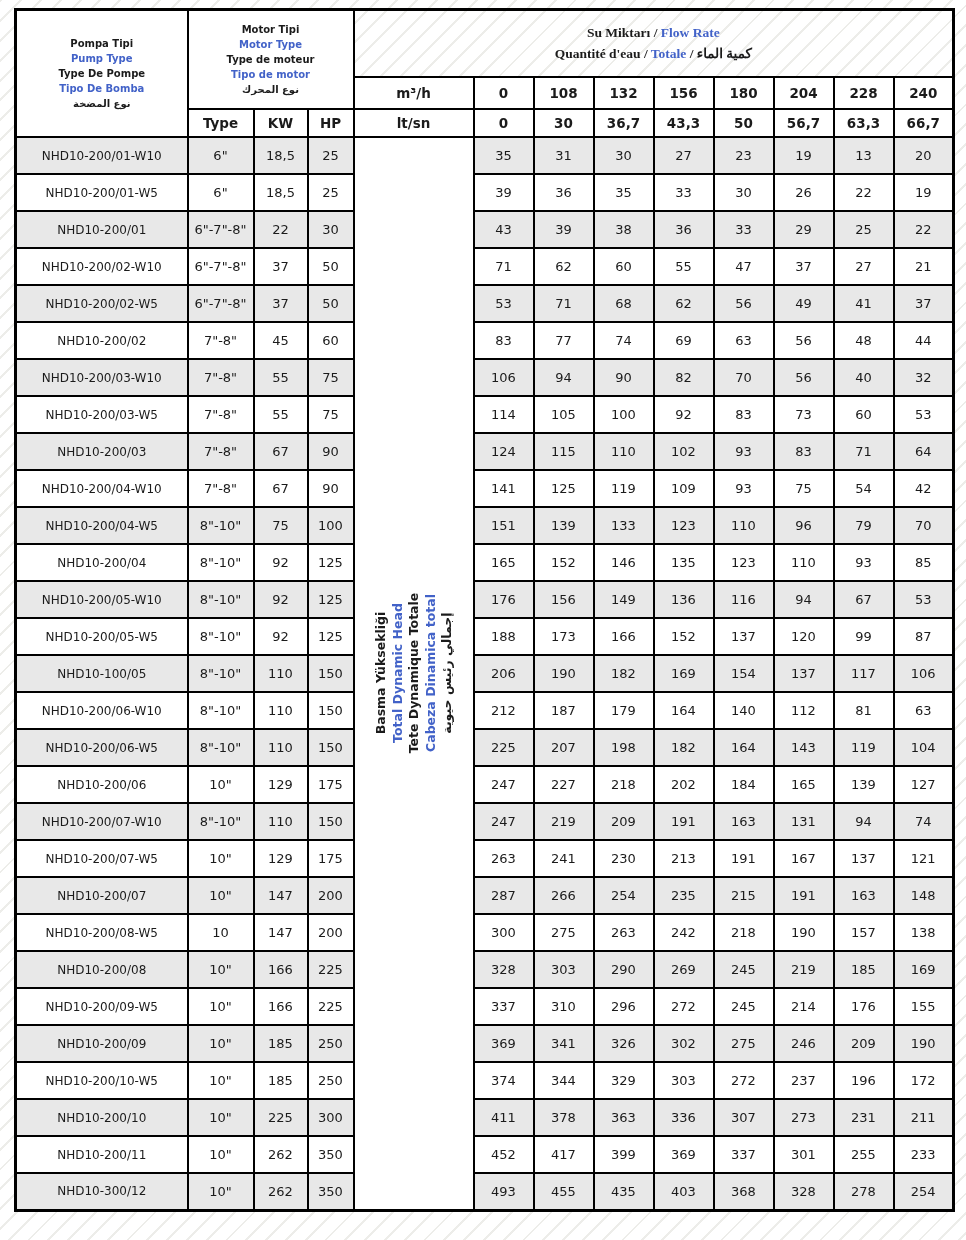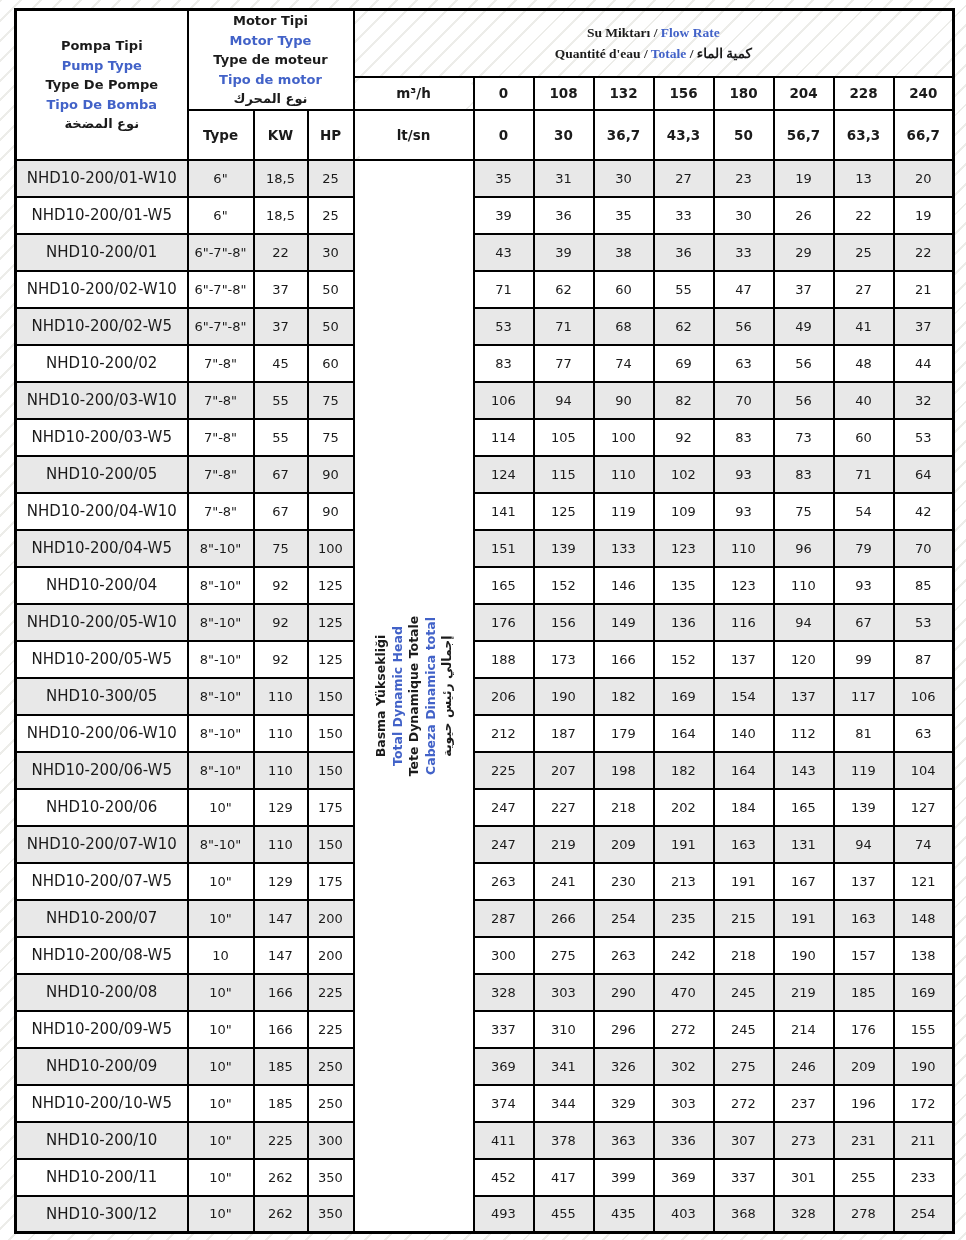--- a/index.html
+++ b/index.html
@@ -17,33 +17,33 @@
     border:3px solid #000;
   }
   .pump-table td{
     border:2px solid #000;
     padding:0;margin:0;
     text-align:center;vertical-align:middle;
     color:#1b1b1b;
     overflow:hidden;
   }
   
-  .hd{background:#ffffff;font-weight:bold;font-size:13px;line-height:1.5;}
+  .hd{background:#ffffff;font-weight:bold;font-size:10px;line-height:1.5;}
   .hd-flow{background:transparent;font-weight:bold;font-size:13.5px;line-height:1.55;height:65px;font-family:Liberation Serif, serif;}
-  .hd-units{background:#ffffff;font-weight:bold;font-size:13.5px;border-radius:15px;}
+  .hd-units{background:#ffffff;font-weight:bold;font-size:13.5px;}
   .hd-num{background:#ffffff;font-weight:bold;font-size:13.5px;}
   .r-m3h{height:32px;}
-  .r-sub{height:50px;}
+  .r-sub{height:28px;}
   .blue{color:#4262c8;}
   .black{color:#1b1b1b;}
   
   .pump-table tbody tr{height:37px;}
   .pump-table tbody td{font-size:13px;background:#ffffff;}
   .pump-table tbody tr.odd td{background:#e8e8e8;}
-  .pump-table tbody td.c-model-cell{font-size:15px;}
+  .pump-table tbody td.c-model-cell{font-size:12px;}
   .pump-table tbody td.vert-cell{background:#ffffff !important;position:relative;}
   .vert-box{
     position:absolute;top:50%;left:50%;
     transform:translate(-50%,-50%) rotate(-90deg);
     white-space:nowrap;text-align:center;
     font-weight:bold;font-size:12.5px;line-height:1.32;
   }
 </style>
 </head>
 <body>
@@ -227,21 +227,21 @@
         <td>114</td>
         <td>105</td>
         <td>100</td>
         <td>92</td>
         <td>83</td>
         <td>73</td>
         <td>60</td>
         <td>53</td>
       </tr>
       <tr class="odd">
-        <td class="c-model-cell">NHD10-200/05</td>
+        <td class="c-model-cell">NHD10-200/03</td>
         <td>7"-8"</td>
         <td>67</td>
         <td>90</td>
         <td>124</td>
         <td>115</td>
         <td>110</td>
         <td>102</td>
         <td>93</td>
         <td>83</td>
         <td>71</td>
@@ -311,21 +311,21 @@
         <td>188</td>
         <td>173</td>
         <td>166</td>
         <td>152</td>
         <td>137</td>
         <td>120</td>
         <td>99</td>
         <td>87</td>
       </tr>
       <tr class="odd">
-        <td class="c-model-cell">NHD10-300/05</td>
+        <td class="c-model-cell">NHD10-100/05</td>
         <td>8"-10"</td>
         <td>110</td>
         <td>150</td>
         <td>206</td>
         <td>190</td>
         <td>182</td>
         <td>169</td>
         <td>154</td>
         <td>137</td>
         <td>117</td>
@@ -430,21 +430,21 @@
         <td>138</td>
       </tr>
       <tr class="odd">
         <td class="c-model-cell">NHD10-200/08</td>
         <td>10"</td>
         <td>166</td>
         <td>225</td>
         <td>328</td>
         <td>303</td>
         <td>290</td>
-        <td>470</td>
+        <td>269</td>
         <td>245</td>
         <td>219</td>
         <td>185</td>
         <td>169</td>
       </tr>
       <tr class="even">
         <td class="c-model-cell">NHD10-200/09-W5</td>
         <td>10"</td>
         <td>166</td>
         <td>225</td>

